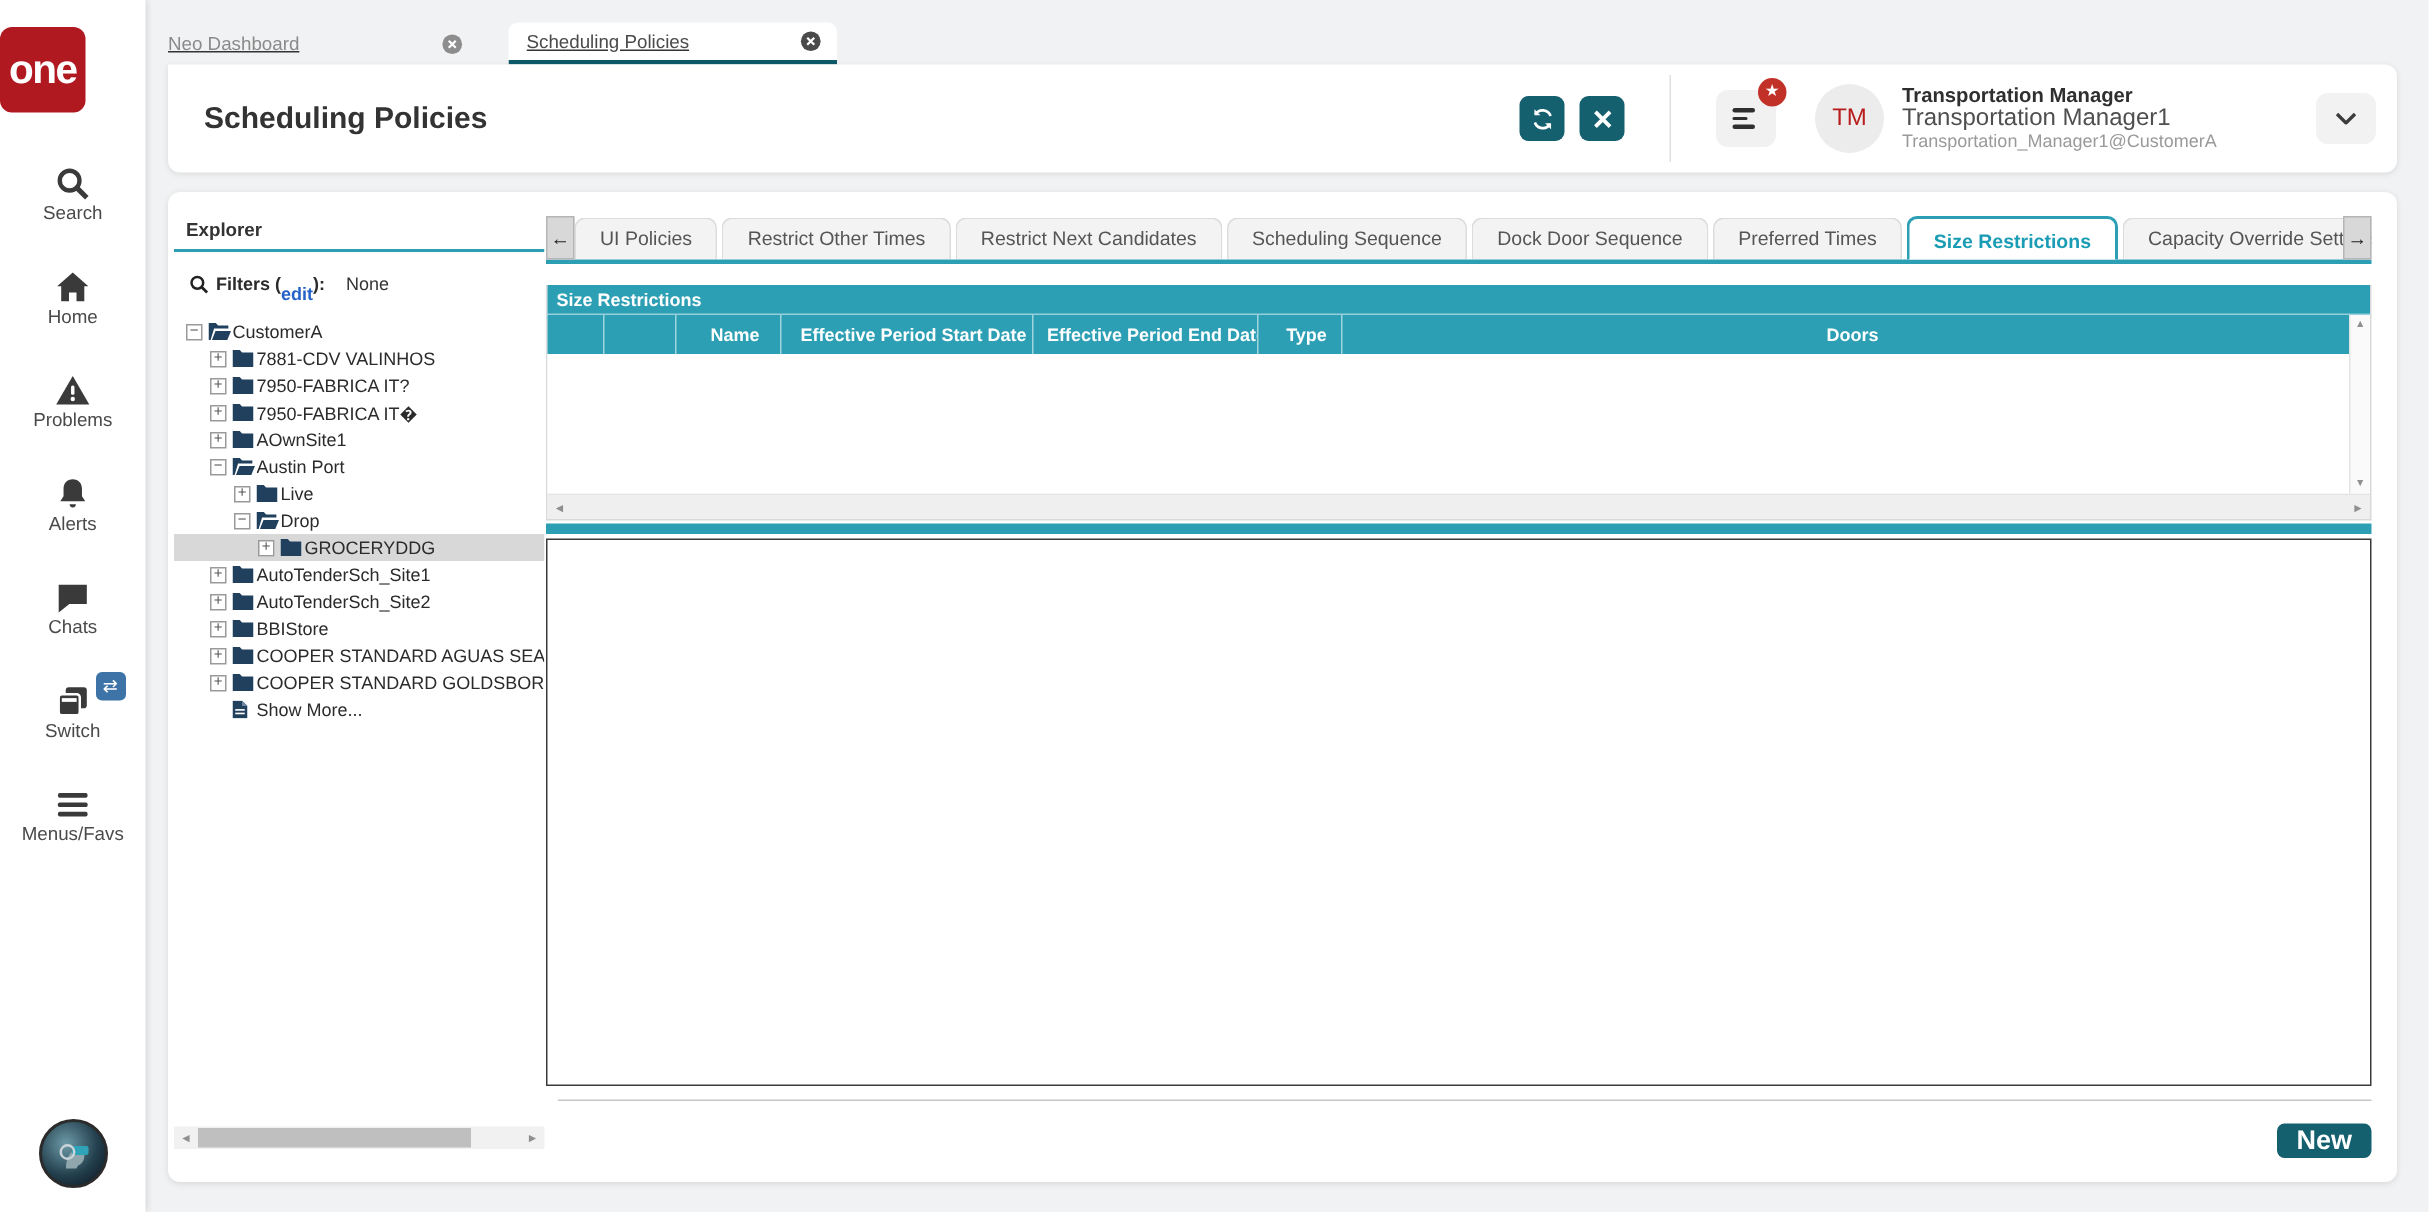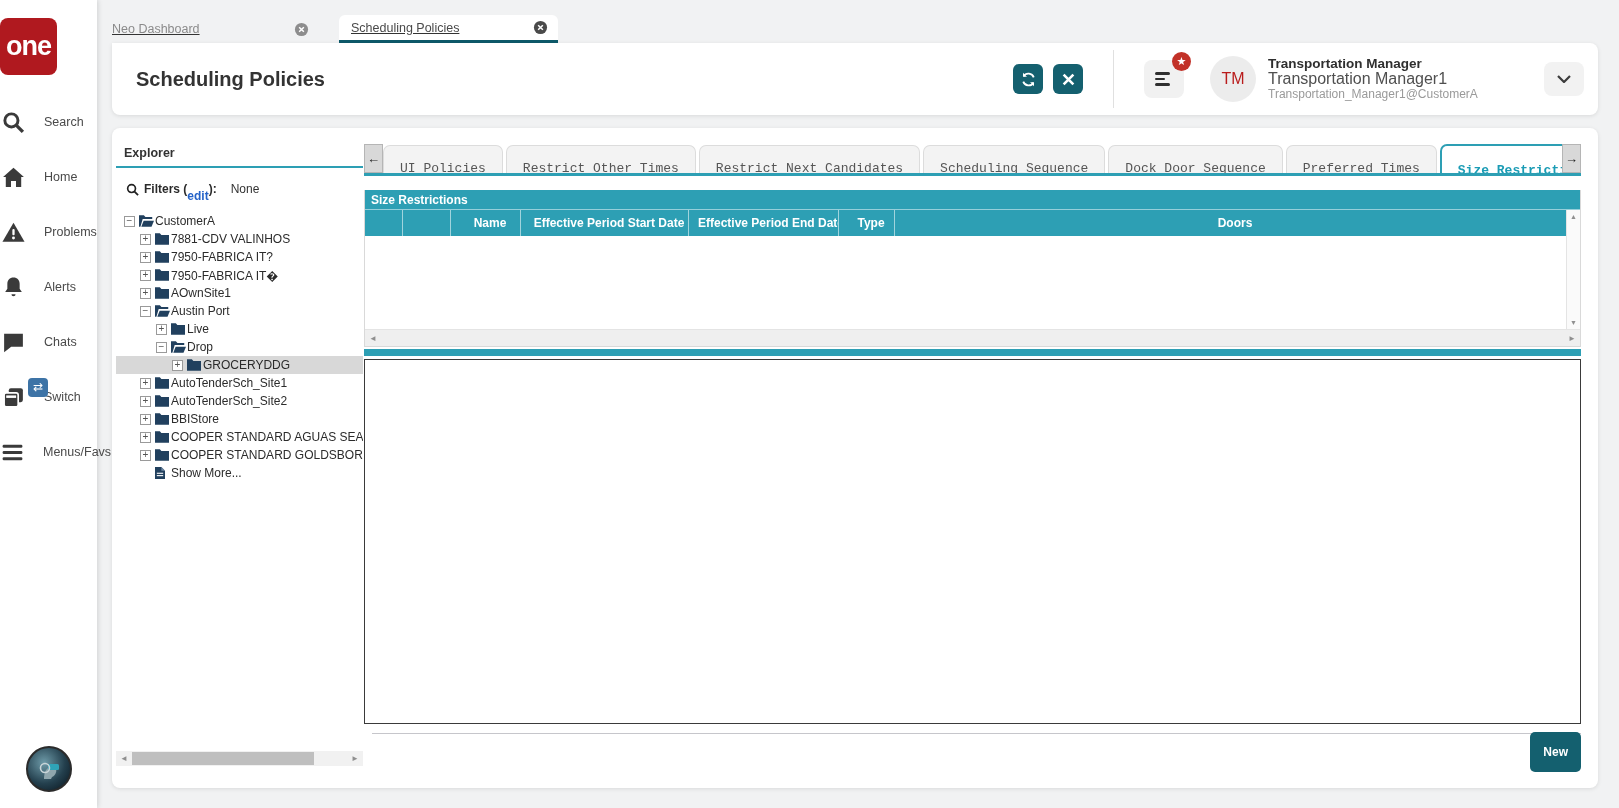--- a/index.html
+++ b/index.html
@@ -11,21 +11,21 @@
   :root{
     --teal:#2d9fb4; --dark-teal:#14606f; --logo-red:#b0191f; --badge-red:#c23128;
     --link-blue:#2563c9; --navy:#21405e; --switch-blue:#3d73a6;
   }
   
   .sidebar{ position:absolute; left:0; top:0; width:97px; height:808px; background:#fff;
     box-shadow:1px 0 5px rgba(0,0,0,.14); z-index:10; display:flex; flex-direction:column; align-items:flex-start;}
   .logo{ margin-top:18px; width:57px; height:57px; border-radius:8px; background:var(--logo-red);
     color:#fff; font-size:27px; font-weight:bold; letter-spacing:-1px; display:flex; align-items:center; justify-content:center;}
   .nav{ margin-top:34px; display:flex; flex-direction:column; align-items:center; gap:29px; width:100%;}
-  .nav-item{ display:flex; flex-direction:row; align-items:center; gap:18px; cursor:pointer; width:100%;}
+  .nav-item{ display:flex; flex-direction:column; align-items:center; gap:0; cursor:pointer; width:100%;}
   .nav-icon{ position:relative; width:26px; height:26px; color:#3a3a3a; display:flex; align-items:center; justify-content:center;}
   .nav-icon svg{ width:25px; height:25px; }
   .nav-label{ font-size:12.5px; color:#4a4a4a; white-space:nowrap;}
   .switch-badge{ position:absolute; right:-22px; top:-6px; width:20px; height:19px; border-radius:4px;
     background:var(--switch-blue); color:#fff; font-size:12px; line-height:19px; text-align:center;}
   .assistant{ position:absolute; bottom:16px; left:50%; transform:translateX(-50%);
     width:46px; height:46px; border-radius:50%; border:2px solid #2b2b2b;
     background:radial-gradient(circle at 38% 35%, #6d9aa8, #24404e 55%, #0d1c26 90%);
     display:flex; align-items:center; justify-content:center; cursor:pointer;}
   
@@ -86,22 +86,22 @@
     display:flex; align-items:center;}
   .exp-hscroll .sarrow{ width:16px; text-align:center; font-size:8px; color:#8f8f8f; cursor:pointer;}
   .exp-hthumb{ height:13px; background:#bfbfbf; width:182px; cursor:pointer;}
   .exp-hscroll .sarrow.right{ margin-left:auto;}
   
   .content{ position:absolute; left:252px; top:15px; width:1217px; bottom:16px;}
   .tabstrip{ position:relative; height:33px;}
   .tabstrip-underline{ position:absolute; left:0; right:0; bottom:0; height:3px; background:var(--teal); z-index:1;}
   .tabs-row{ position:absolute; left:0; right:0; bottom:3px; height:30px; display:flex; align-items:flex-end; gap:3px;
     padding-left:19px; overflow:hidden;}
-  .ctab{ height:28px; line-height:26px; padding:10px 16px; background:#f3f3f3; border:1px solid #dcdcdc; border-bottom:none;
-    border-radius:7px 7px 0 0; font-size:13px; color:#555; white-space:nowrap; cursor:pointer;font-family:Liberation Mono, monospace;}
+  .ctab{ height:28px; line-height:26px; padding:0 16px; background:#f3f3f3; border:1px solid #dcdcdc; border-bottom:none;
+    border-radius:7px 7px 0 0; font-size:13px; color:#555; white-space:nowrap; cursor:pointer;}
   .ctab.active{ position:relative; z-index:2; height:32px; line-height:30px; margin-bottom:-3px; background:#fff;
     border:2px solid var(--teal); border-bottom:none; color:#1b9cb5; font-weight:bold;}
   .strip-arrow{ position:absolute; bottom:3px; width:19px; height:29px; background:#d8d8d8; border:1px solid #b5b5b5;
     font-size:13px; font-weight:bold; color:#222; display:flex; align-items:center; justify-content:center; cursor:pointer; z-index:3;}
   .strip-arrow.left{ left:0;}
   .strip-arrow.right{ right:0;}
   
   .grid{ margin-top:14px; border:1px solid #d9d9d9; border-top:none;}
   .grid-title{ height:20px; background:var(--teal); color:#fff; font-size:12px; font-weight:bold;
     line-height:20px; padding-left:6px; border-bottom:1px solid rgba(255,255,255,.5);}
@@ -121,22 +121,22 @@
   .grid-vscroll{ width:14px; background:#fafafa; border-left:1px solid #e4e4e4; display:flex; flex-direction:column;
     align-items:center; justify-content:space-between; padding:3px 0;}
   .grid-vscroll span{ font-size:7px; color:#909090; cursor:pointer;}
   .grid-hscroll{ height:17px; background:#efefef; border-top:1px solid #e4e4e4; display:flex; align-items:center;
     justify-content:space-between; padding:0 4px;}
   .grid-hscroll span{ font-size:8px; color:#8f8f8f; cursor:pointer;}
   .splitter{ margin-top:2px; height:7px; background:var(--teal); cursor:row-resize;}
   .detail-panel{ margin-top:3px; height:365px; border:1px solid #3a3a3a; background:#fff;}
   .footer-divider{ position:absolute; left:8px; right:0; bottom:38px; border-top:1px solid #c6c6cb;}
   .footer-row{ position:absolute; left:0; right:0; bottom:0; display:flex; justify-content:flex-end;}
-  .new-btn{ background:var(--dark-teal); color:#fff; border:none; border-radius:5px; padding:13px 13px;
-    font-size:12px; font-weight:bold; font-family:"Liberation Sans",sans-serif; cursor:pointer;}
+  .new-btn{ background:var(--dark-teal); color:#fff; border:none; border-radius:5px; padding:1px 13px;
+    font-size:18px; font-weight:bold; font-family:"Liberation Sans",sans-serif; cursor:pointer;}
 </style>
 </head>
 <body>
 
 <div class="sidebar">
   <div class="logo">one</div>
   <div class="nav" id="sidebar-nav">
       <div class="nav-item">
         <span class="nav-icon">
           <svg viewBox="0 0 24 24">

